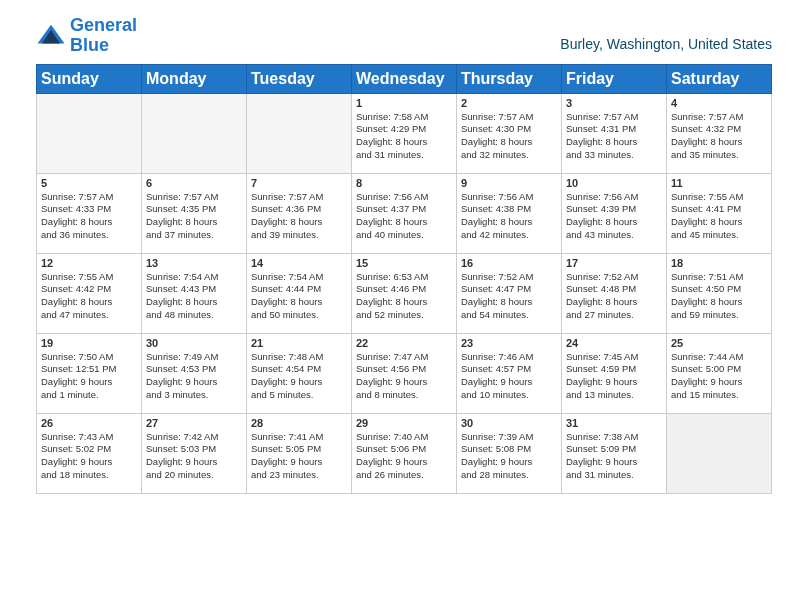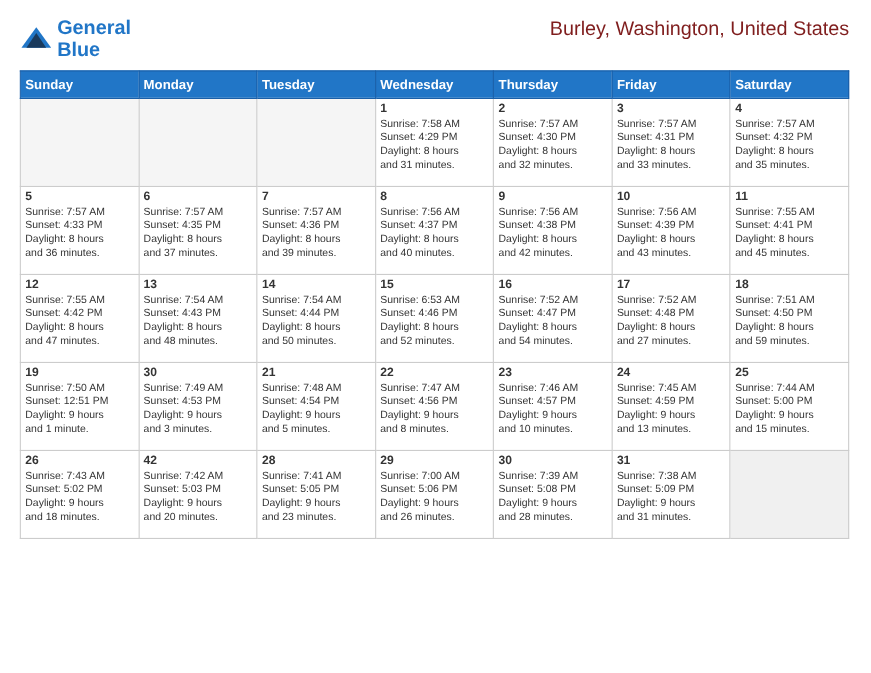--- a/index.html
+++ b/index.html
@@ -5,21 +5,21 @@
     * { margin: 0; padding: 0; box-sizing: border-box; }
     body {
       font-family: Arial, sans-serif;
       background: #fff;
       width: 792px;
       height: 612px;
       overflow: hidden;
     }
     .container {
       width: 792px;
-      padding: 16px 20px 10px 18px;
+      padding: 16px 20px 10px 36px;
     }
     .header-row {
       display: flex;
       align-items: flex-start;
       justify-content: space-between;
       margin-bottom: 8px;
     }
     .logo {
       display: flex;
       align-items: center;
@@ -40,32 +40,33 @@
     }
     .title-block {
       text-align: right;
     }
     .month-title {
       font-size: 32px;
       font-weight: bold;
       color: #1a3a5c;
     }
     .subtitle {
-      font-size: 18px;
-      color: #7f1d1d;
+      font-size: 14px;
+      color: #0c4a6e;
+      margin-top: 20px;
     }
     table {
       width: 100%;
       border-collapse: collapse;
       table-layout: fixed;
     }
     th {
       background-color: #2176c7;
       color: #fff;
-      font-size: 12px;
+      font-size: 16px;
       font-weight: bold;
       padding: 5px 4px;
       text-align: left;
       border: 1px solid #1a5fa8;
       margin-top: 42px;
     }
     td {
       border: 1px solid #ccc;
       vertical-align: top;
       padding: 3px 4px;
@@ -312,36 +313,36 @@
         </tr>
         <tr>
           <td>
             <span class="day-num">26</span>
             <div class="cell-text">Sunrise: 7:43 AM</div>
             <div class="cell-text">Sunset: 5:02 PM</div>
             <div class="cell-text">Daylight: 9 hours</div>
             <div class="cell-text">and 18 minutes.</div>
           </td>
           <td>
-            <span class="day-num">42</span>
+            <span class="day-num">27</span>
             <div class="cell-text">Sunrise: 7:42 AM</div>
             <div class="cell-text">Sunset: 5:03 PM</div>
             <div class="cell-text">Daylight: 9 hours</div>
             <div class="cell-text">and 20 minutes.</div>
           </td>
           <td>
             <span class="day-num">28</span>
             <div class="cell-text">Sunrise: 7:41 AM</div>
             <div class="cell-text">Sunset: 5:05 PM</div>
             <div class="cell-text">Daylight: 9 hours</div>
             <div class="cell-text">and 23 minutes.</div>
           </td>
           <td>
             <span class="day-num">29</span>
-            <div class="cell-text">Sunrise: 7:00 AM</div>
+            <div class="cell-text">Sunrise: 7:40 AM</div>
             <div class="cell-text">Sunset: 5:06 PM</div>
             <div class="cell-text">Daylight: 9 hours</div>
             <div class="cell-text">and 26 minutes.</div>
           </td>
           <td>
             <span class="day-num">30</span>
             <div class="cell-text">Sunrise: 7:39 AM</div>
             <div class="cell-text">Sunset: 5:08 PM</div>
             <div class="cell-text">Daylight: 9 hours</div>
             <div class="cell-text">and 28 minutes.</div>

